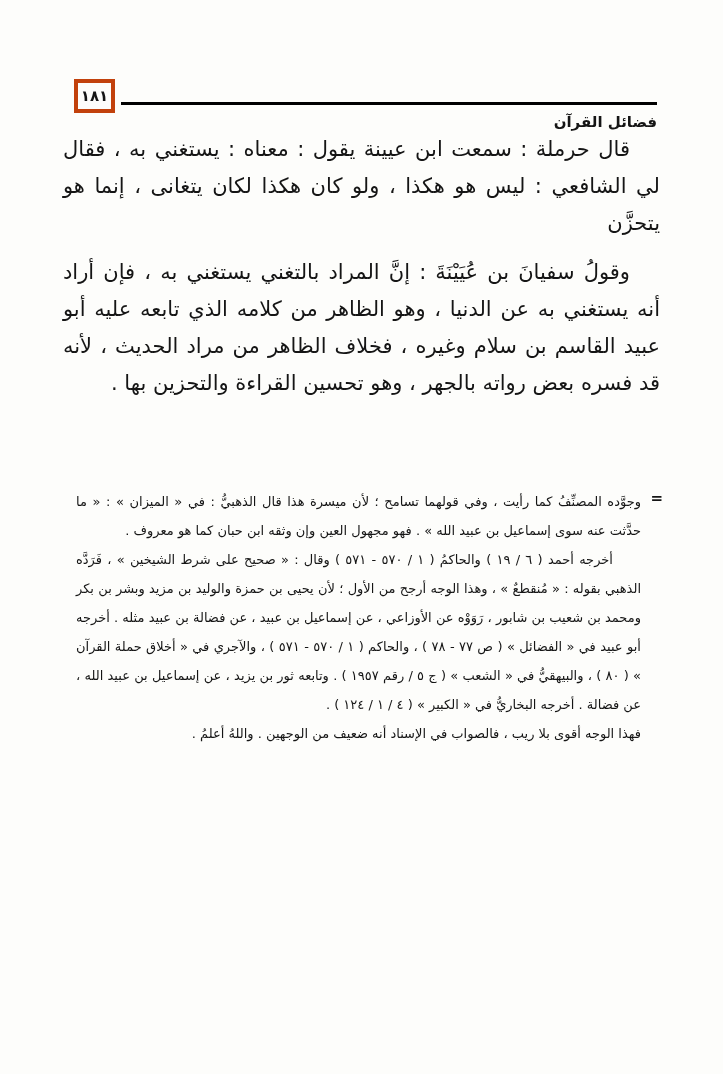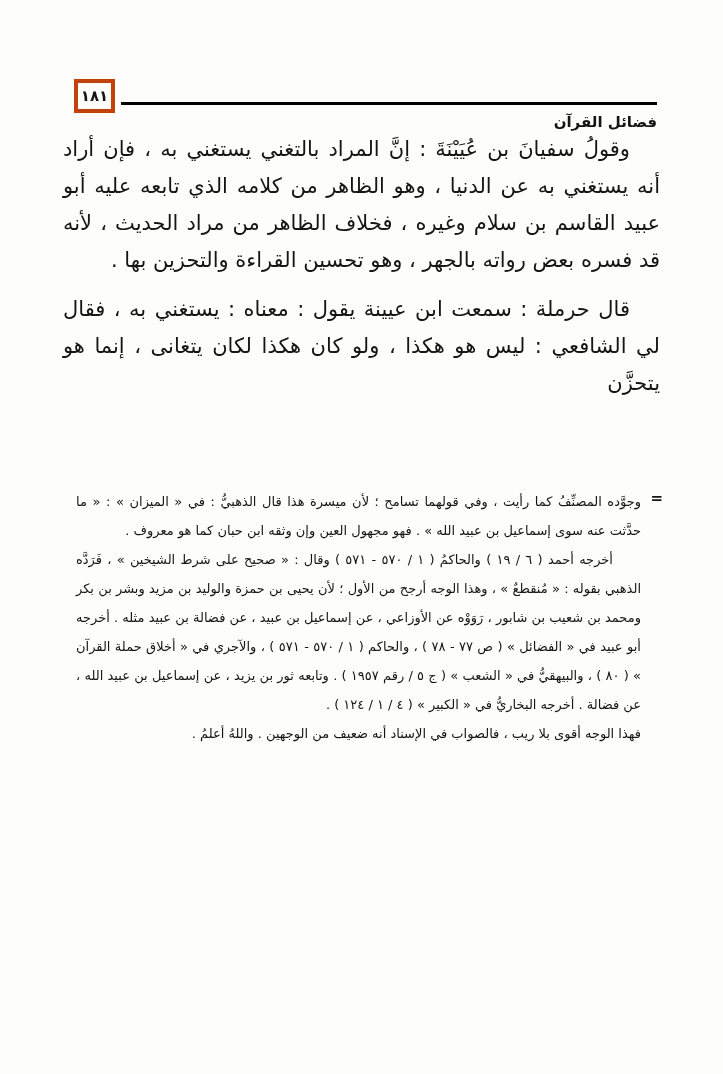--- a/index.html
+++ b/index.html
@@ -101,23 +101,23 @@
 <body>
 
 <div class="page">
 
   <div class="page-num-box">١٨١</div>
   <div class="book-title">فضائل القرآن</div>
   <div class="header-rule"></div>
 
   <main class="body-text">
 
+    <p class="indent">قال حرملة : سمعت ابن عيينة يقول : معناه : يستغني به ، فقال لي الشافعي : ليس هو هكذا ، ولو كان هكذا لكان يتغانى ، إنما هو يتحزَّن</p>
+
     <p class="indent">وقولُ سفيانَ بن عُيَيْنَةَ : إنَّ المراد بالتغني يستغني به ، فإن أراد أنه يستغني به عن الدنيا ، وهو الظاهر من كلامه الذي تابعه عليه أبو عبيد القاسم بن سلام وغيره ، فخلاف الظاهر من مراد الحديث ، لأنه قد فسره بعض رواته بالجهر ، وهو تحسين القراءة والتحزين بها .</p>
-
-    <p class="indent">قال حرملة : سمعت ابن عيينة يقول : معناه : يستغني به ، فقال لي الشافعي : ليس هو هكذا ، ولو كان هكذا لكان يتغانى ، إنما هو يتحزَّن</p>
   </main>
 
   <section class="footnote">
     <span class="cont-mark">=</span>
 
     <p>وجوَّده المصنِّفُ كما رأيت ، وفي قولهما تسامح ؛ لأن ميسرة هذا قال الذهبيُّ : في « الميزان » : « ما حدَّثت عنه سوى إسماعيل بن عبيد الله » . فهو مجهول العين وإن وثقه ابن حبان كما هو معروف .</p>
 
 
     <p class="indent">أخرجه أحمد ( ٦ / ١٩ ) والحاكمُ ( ١ / ٥٧٠ - ٥٧١ ) وقال : « صحيح على شرط الشيخين » ، فَرَدَّه الذهبي بقوله : « مُنقطعٌ » ، وهذا الوجه أرجح من الأول ؛ لأن يحيى بن حمزة والوليد بن مزيد وبشر بن بكر ومحمد بن شعيب بن شابور ، رَوَوْه عن الأوزاعي ، عن إسماعيل بن عبيد ، عن فضالة بن عبيد مثله . أخرجه أبو عبيد في « الفضائل » ( ص ٧٧ - ٧٨ ) ، والحاكم ( ١ / ٥٧٠ - ٥٧١ ) ، والآجري في « أخلاق حملة القرآن » ( ٨٠ ) ، والبيهقيُّ في « الشعب » ( ج ٥ / رقم ١٩٥٧ ) . وتابعه ثور بن يزيد ، عن إسماعيل بن عبيد الله ، عن فضالة . أخرجه البخاريُّ في « الكبير » ( ٤ / ١ / ١٢٤ ) .</p>
 

